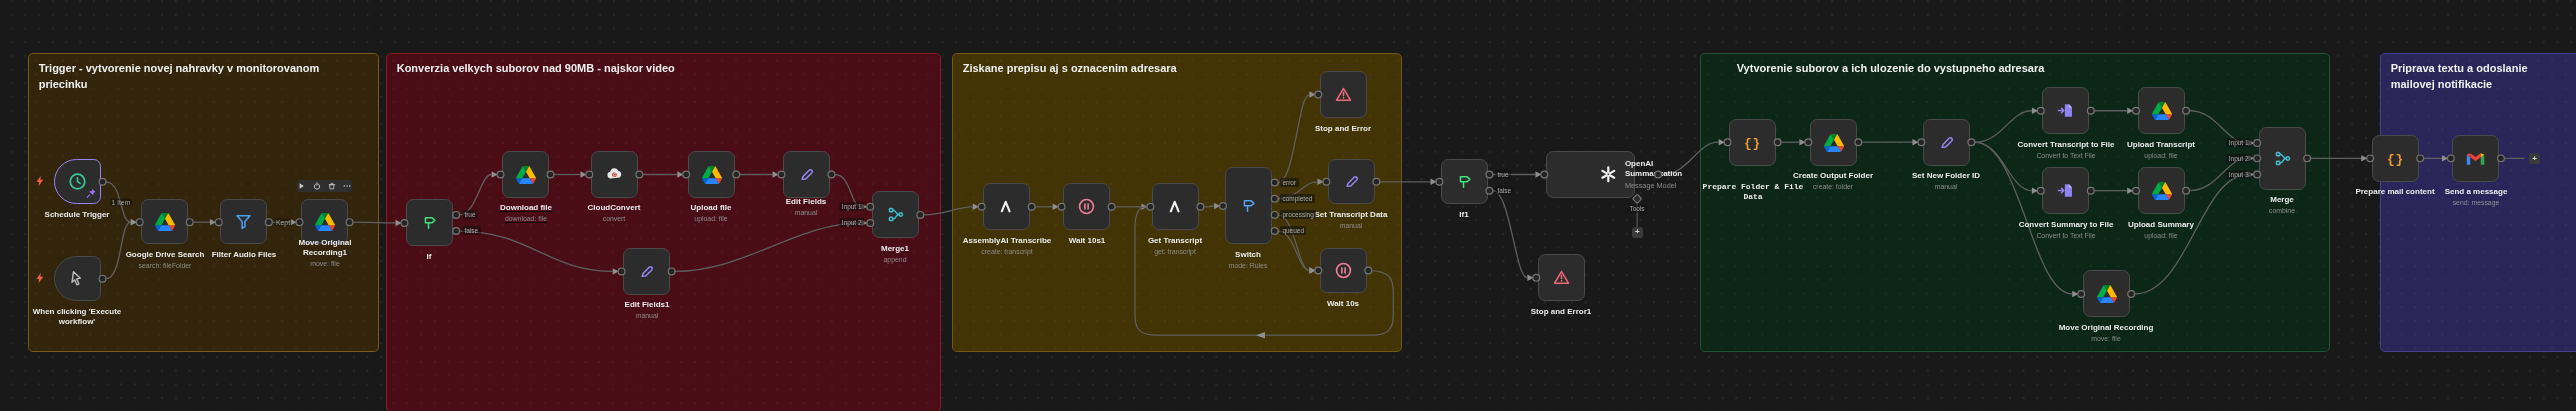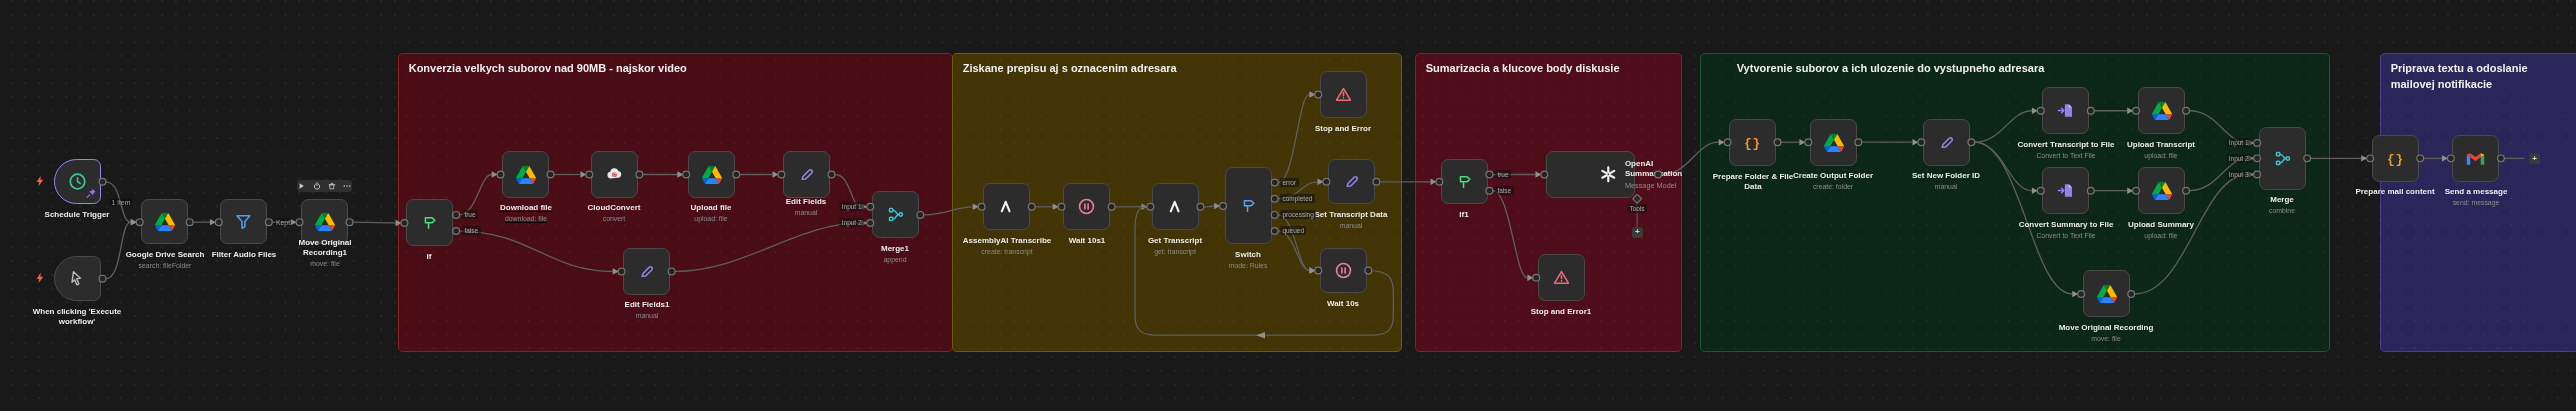--- a/index.html
+++ b/index.html
@@ -36,28 +36,28 @@
     justify-content:center;gap:7.3px;z-index:4;}
   .tbtn{display:flex;align-items:center;justify-content:center;width:8px;height:8px;}
   .plus-btn{position:absolute;background:#3a3a3a;border-radius:2.8px;color:#d8d8d8;display:flex;
     align-items:center;justify-content:center;font-size:8px;font-weight:bold;z-index:3;line-height:1;}
   .decor{position:absolute;z-index:4;display:flex;align-items:center;justify-content:center;}
 </style>
 </head>
 <body>
 
 <div id="canvas">
-    <div class="section" style="left: 398px; top: 53px; width: 555px; height: 299px; background-color: rgb(74, 13, 21); border-color: rgb(140, 27, 38);">
+    <div class="section" style="left: 28px; top: 53px; width: 351px; height: 299px; background-color: rgb(51, 37, 11); border-color: rgb(122, 90, 27);">
+      <div class="section-title">Trigger - vytvorenie novej nahravky v monitorovanom priecinku</div>
+    </div>
+    <div class="section" style="left: 386px; top: 53px; width: 555px; height: 359px; background-color: rgb(74, 13, 21); border-color: rgb(140, 27, 38);">
       <div class="section-title">Konverzia velkych suborov nad 90MB - najskor video</div>
     </div>
     <div class="section" style="left: 952px; top: 53px; width: 450px; height: 299px; background-color: rgb(66, 52, 4); border-color: rgb(111, 90, 16);">
       <div class="section-title">Ziskane prepisu aj s oznacenim adresara</div>
-    </div>
-    <div class="section" style="left: 1415px; top: 53px; width: 267px; height: 299px; background-color: rgb(79, 13, 26); border-color: rgb(140, 27, 48);">
-      <div class="section-title">Sumarizacia a klucove body diskusie</div>
     </div>
     <div class="section" style="left: 1700px; top: 53px; width: 630px; height: 299px; background-color: rgb(12, 39, 23); border-color: rgb(31, 84, 54); padding-left: 26px;">
       <div class="section-title">Vytvorenie suborov a ich ulozenie do vystupneho adresara</div>
     </div>
     <div class="section" style="left: 2348px; top: 53px; width: 200px; height: 299px; background-color: rgb(43, 38, 89); border-color: rgb(71, 65, 140); margin-left: 32px;">
       <div class="section-title">Priprava textu a odoslanie mailovej notifikacie</div>
     </div>
     <svg class="layer bottom" width="2576" height="412" viewBox="0 0 3191 510">
       <path d="M131 225 C152 225 148 275 162 275" class="edge"></path>
       <polygon points="162,271 162,279 169.5,275" fill="#8f8f8f"></polygon>
@@ -543,21 +543,21 @@
     <div class="nlabel" style="left: 1561px; top: 307px;">
       <div class="t">Stop and Error1</div>
     </div>
     <div class="node" style="left: 1729px; top: 119px; width: 47px; height: 47px;">
       <div class="nicon">
         <svg width="21" height="21" viewBox="0 0 26 26">
           <text x="13" y="18.5" text-anchor="middle" font-size="16" font-weight="bold" fill="#ef9b33" font-family="Liberation Mono, monospace" letter-spacing="1">{}</text>
         </svg>
       </div>
     </div>
-    <div class="nlabel" style="left: 1753px; top: 172px;">
+    <div class="nlabel" style="left: 1753px; top: 182px; font-family: Liberation Mono, monospace;">
       <div class="t">Prepare Folder &amp; File
 Data</div>
     </div>
     <div class="node" style="left: 1810px; top: 119px; width: 47px; height: 47px;">
       <div class="nicon">
         <svg width="20" height="18" viewBox="0 0 87.3 78">
           <path d="m6.6 66.85 3.85 6.65c.8 1.4 1.95 2.5 3.3 3.3l13.75-23.8h-27.5c0 1.55.4 3.1 1.2 4.5z" fill="#0066da"></path>
           <path d="m43.65 25-13.75-23.8c-1.35.8-2.5 1.9-3.3 3.3l-25.4 44a9.06 9.06 0 0 0-1.2 4.5h27.5z" fill="#00ac47"></path>
           <path d="m73.55 76.8c1.35-.8 2.5-1.9 3.3-3.3l1.6-2.75 7.65-13.25c.8-1.4 1.2-2.95 1.2-4.5h-27.5l5.85 11.5z" fill="#ea4335"></path>
           <path d="m43.65 25 13.75-23.8c-1.35-.8-2.9-1.2-4.5-1.2h-18.5c-1.6 0-3.15.45-4.5 1.2z" fill="#00832d"></path>

